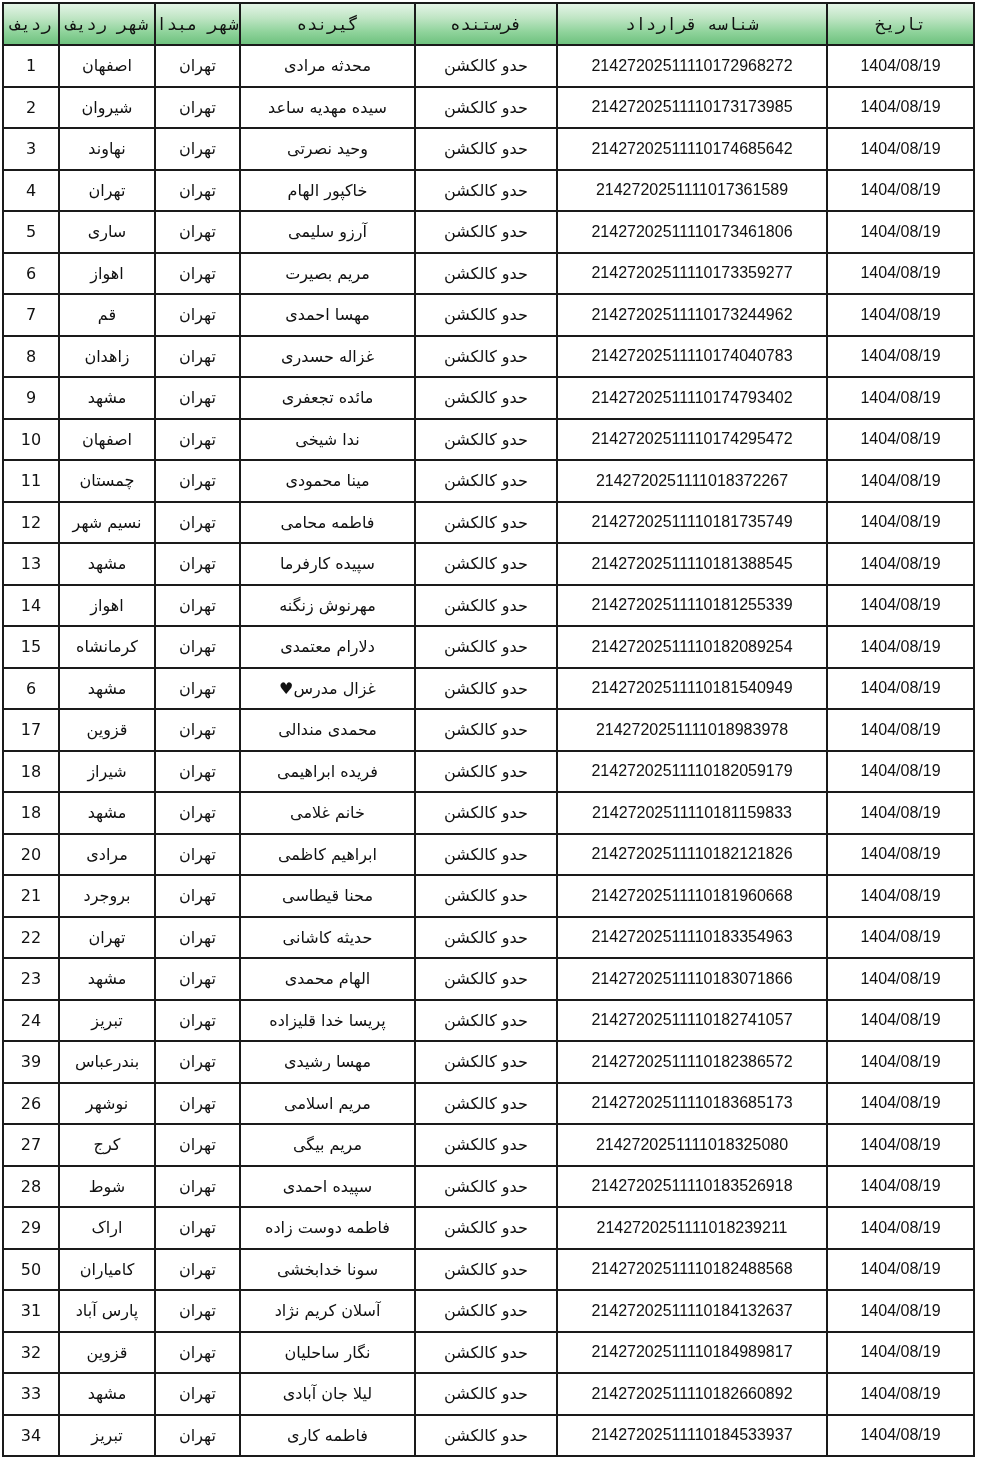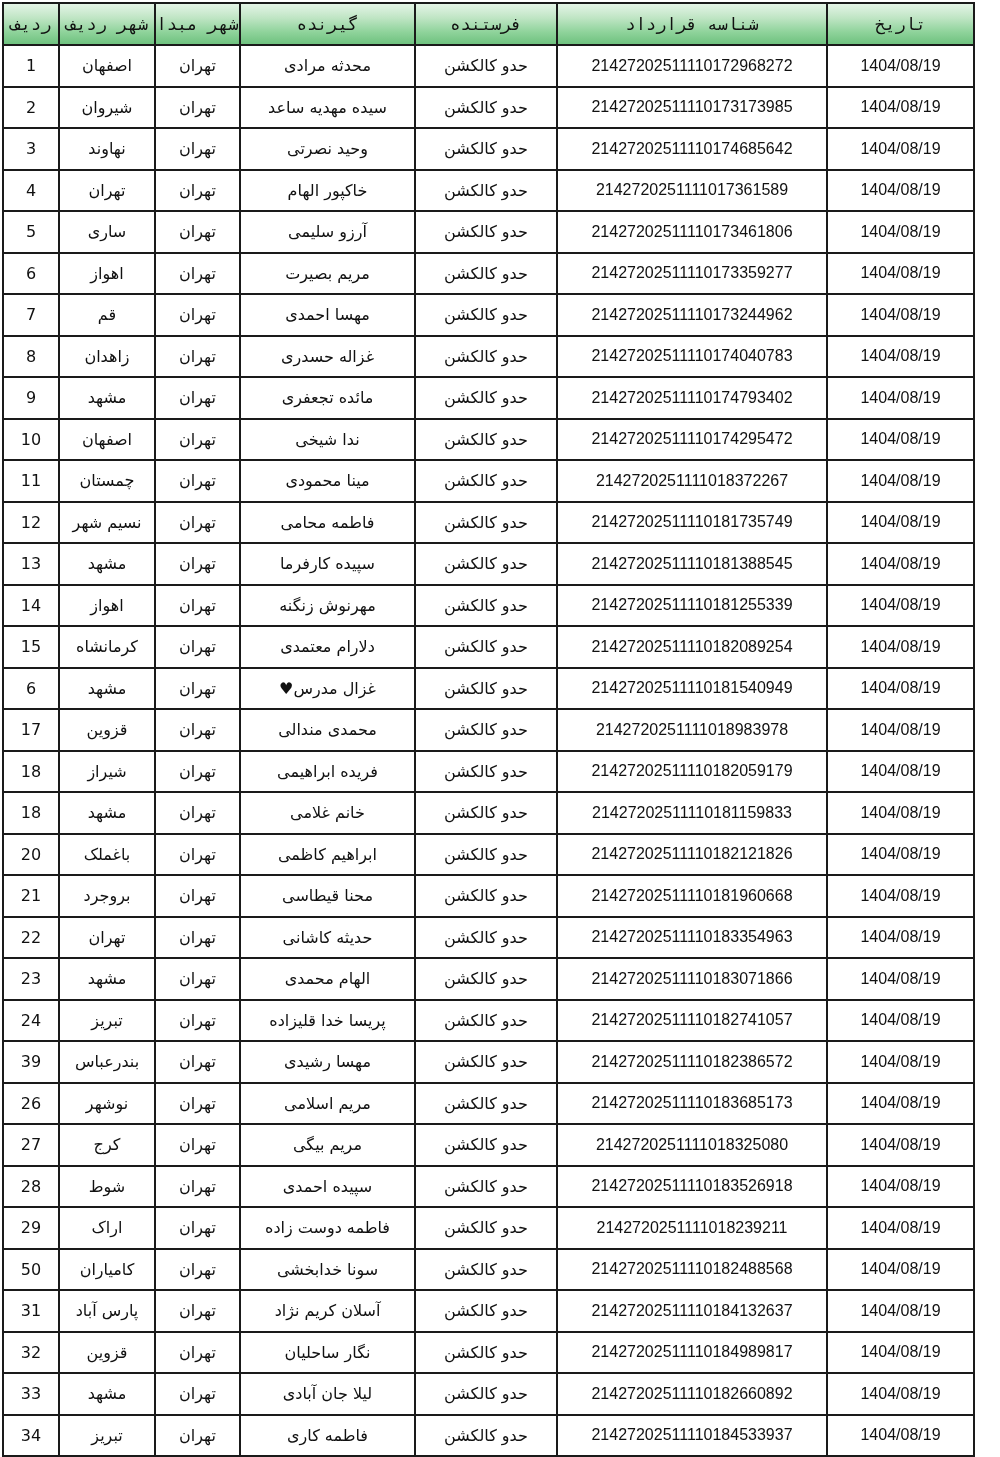--- a/index.html
+++ b/index.html
@@ -237,21 +237,21 @@
         <td class="fa">تهران</td>
         <td class="fa">مشهد</td>
         <td class="idx">18</td>
       </tr>
       <tr>
         <td class="num">1404/08/19</td>
         <td class="num">21427202511110182121826</td>
         <td class="fa">حدو کالکشن</td>
         <td class="fa">ابراهیم کاظمی</td>
         <td class="fa">تهران</td>
-        <td class="fa">باغملک</td>
+        <td class="fa">مرادی</td>
         <td class="idx">20</td>
       </tr>
       <tr>
         <td class="num">1404/08/19</td>
         <td class="num">21427202511110181960668</td>
         <td class="fa">حدو کالکشن</td>
         <td class="fa">محنا قیطاسی</td>
         <td class="fa">تهران</td>
         <td class="fa">بروجرد</td>
         <td class="idx">21</td>

